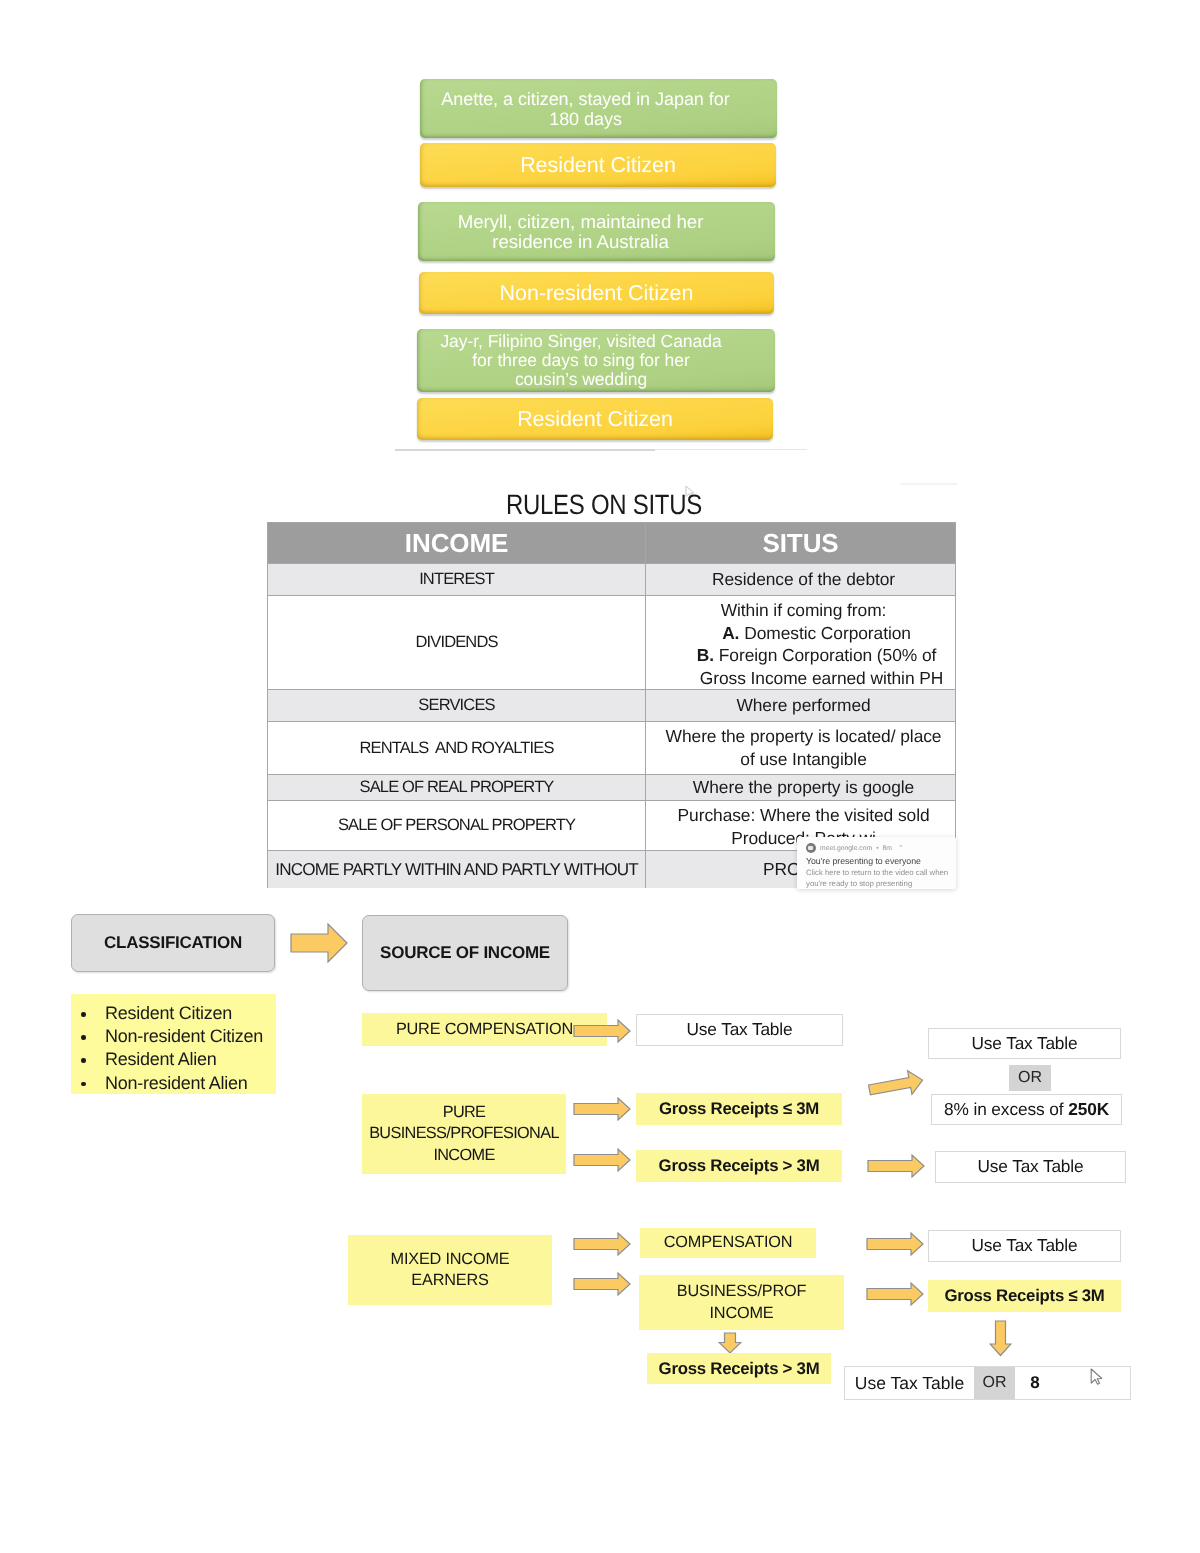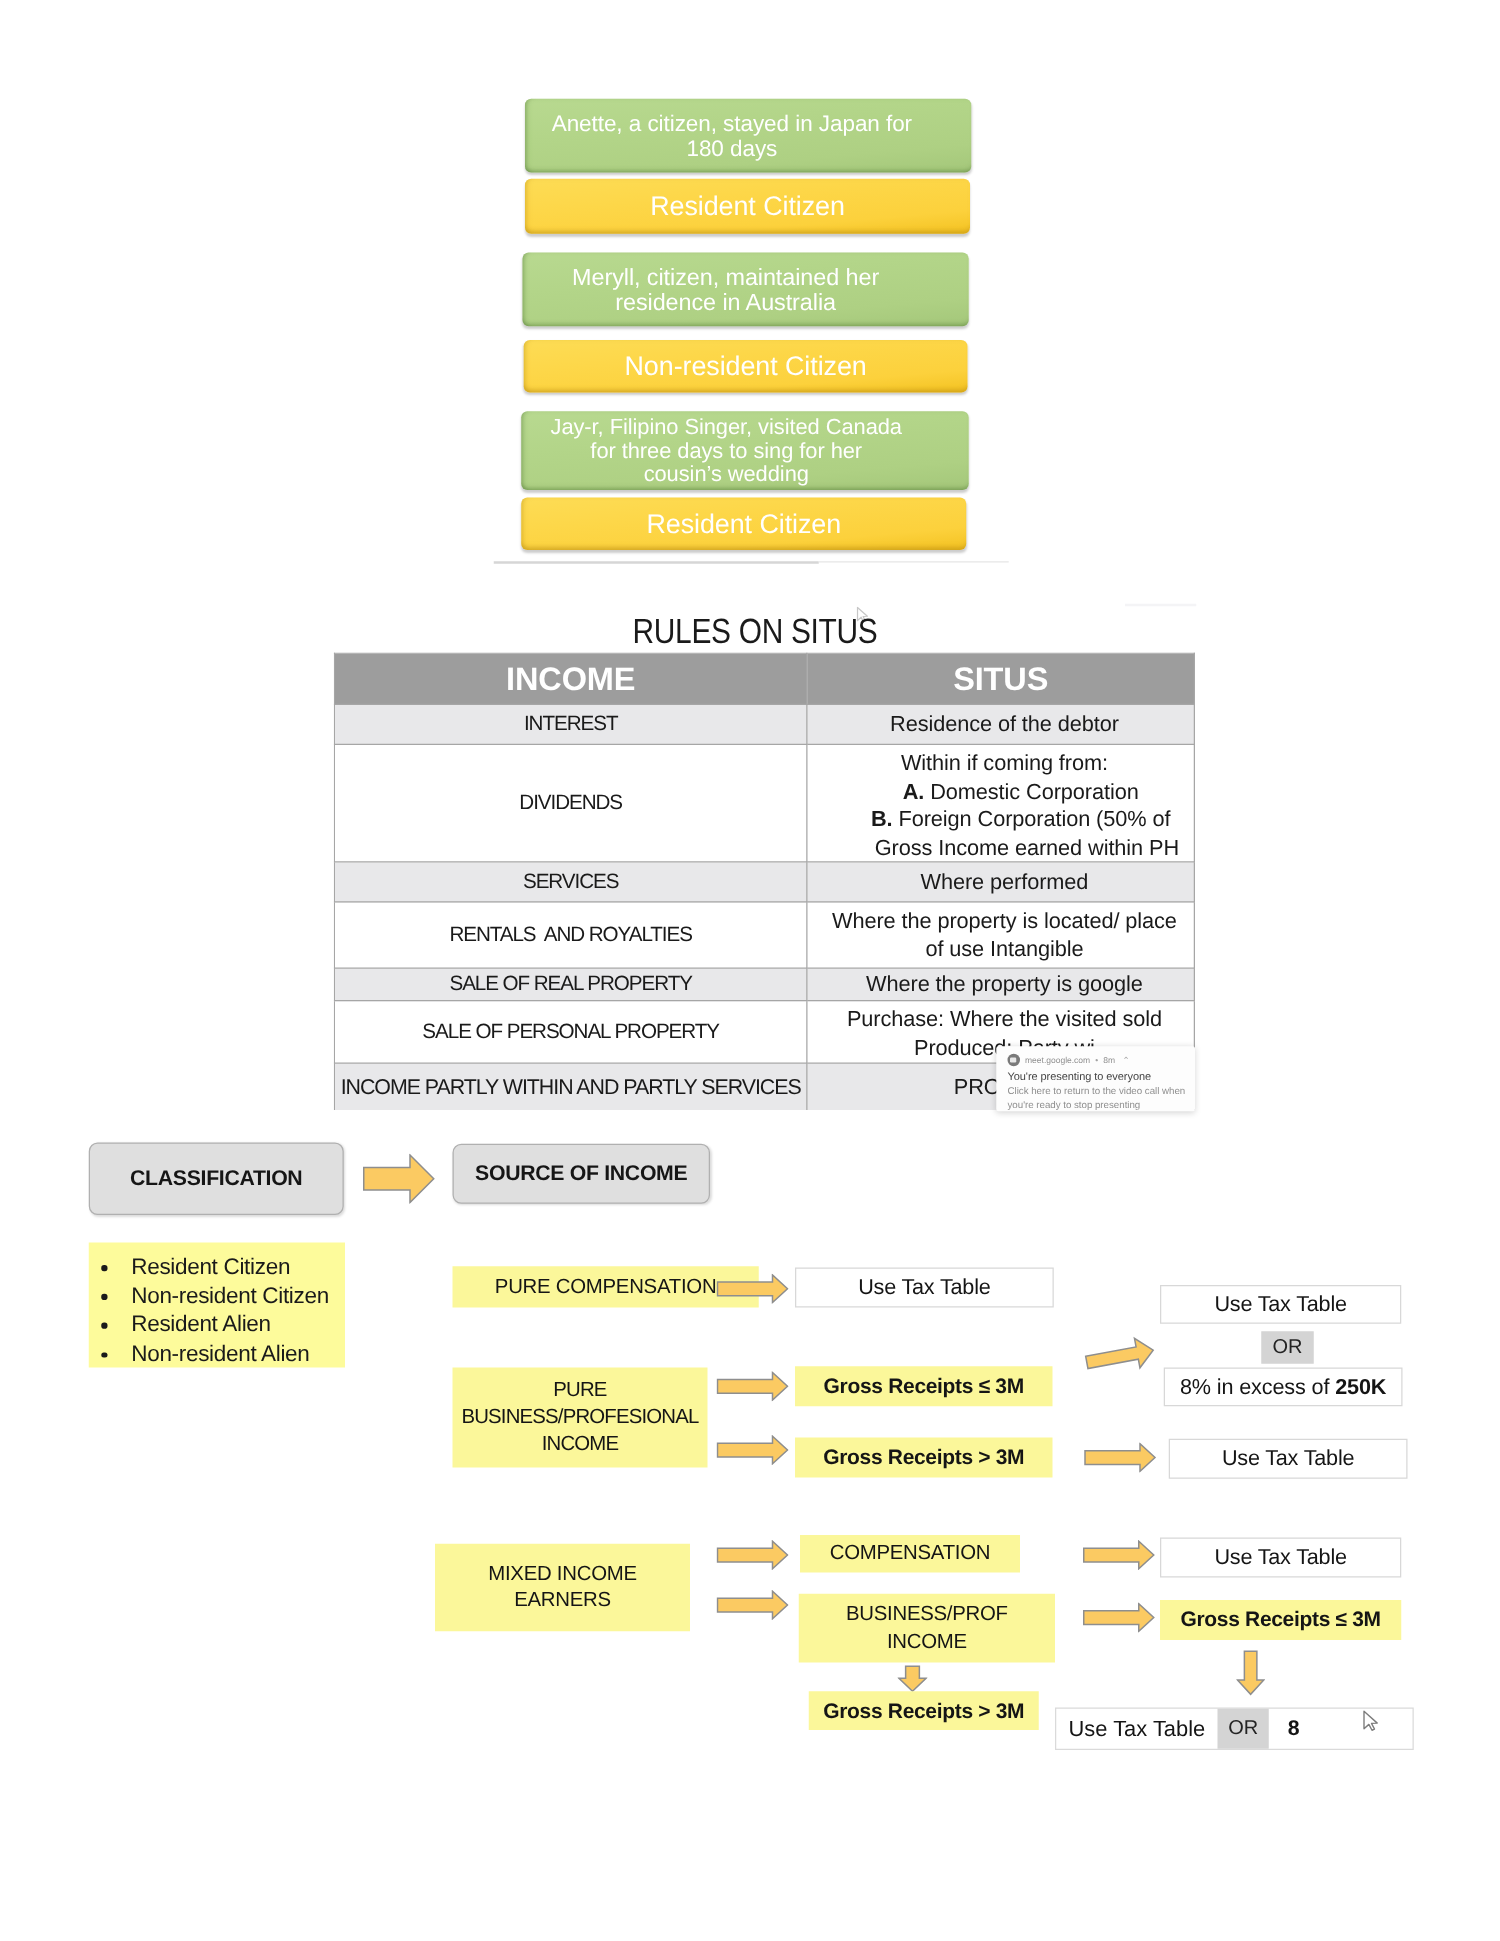--- a/index.html
+++ b/index.html
@@ -213,21 +213,21 @@
               </td>
       </tr>
       <tr>
         <td class="s-inc" style="height:50px;">SALE OF PERSONAL PROPERTY</td>
         <td class="s-sit" style="vertical-align:top;padding-top:3px;">
           <span class="ln">Purchase: Where the visited sold</span>
           <span class="ln">Produced: Party wi</span>
         </td>
       </tr>
       <tr>
-        <td class="s-inc shaded" style="height:38px;font-size:17.1px;letter-spacing:-0.82px;">INCOME PARTLY WITHIN AND PARTLY SERVICES</td>
+        <td class="s-inc shaded" style="height:38px;font-size:17.1px;letter-spacing:-0.82px;">INCOME PARTLY WITHIN AND PARTLY WITHOUT</td>
         <td class="s-sit shaded">
                 <span class="ln">PRORATA</span>
               </td>
       </tr>
       </tbody>
     </table>
   </div>
 
   <div class="meet-toast" style="left:797px;top:837px;width:159px;height:52px;">
     <div class="mt-row1">
@@ -245,21 +245,21 @@
 <div class="abs" style="left:0;top:0;width:1200px;height:1553px;">
 
   <div class="grey-box" style="left:71px;top:914px;width:204px;height:58px;">
     <span>CLASSIFICATION</span>
   </div>
 
   <svg class="arrow" style="left:290px;top:923px;" width="58" height="40" viewBox="0 0 58 40">
     <path d="M1 11 L38 11 L38 1 L57 20 L38 39 L38 29 L1 29 Z" fill="#FBCA62" stroke="#8E8E8E" stroke-width="1.2" stroke-linejoin="miter"></path>
   </svg>
 
-  <div class="grey-box" style="left:362px;top:915px;width:206px;height:48px;text-align:right;">
+  <div class="grey-box" style="left:362px;top:915px;width:206px;height:76px;text-align:right;">
     <span>SOURCE OF INCOME</span>
   </div>
 
   <div class="yellow-list" style="left:71px;top:994px;width:205px;height:100px;padding-top:8px;">
     <div class="li">Resident Citizen</div>
     <div class="li">Non-resident Citizen</div>
     <div class="li">Resident Alien</div>
     <div class="li">Non-resident Alien</div>
   </div>
 

